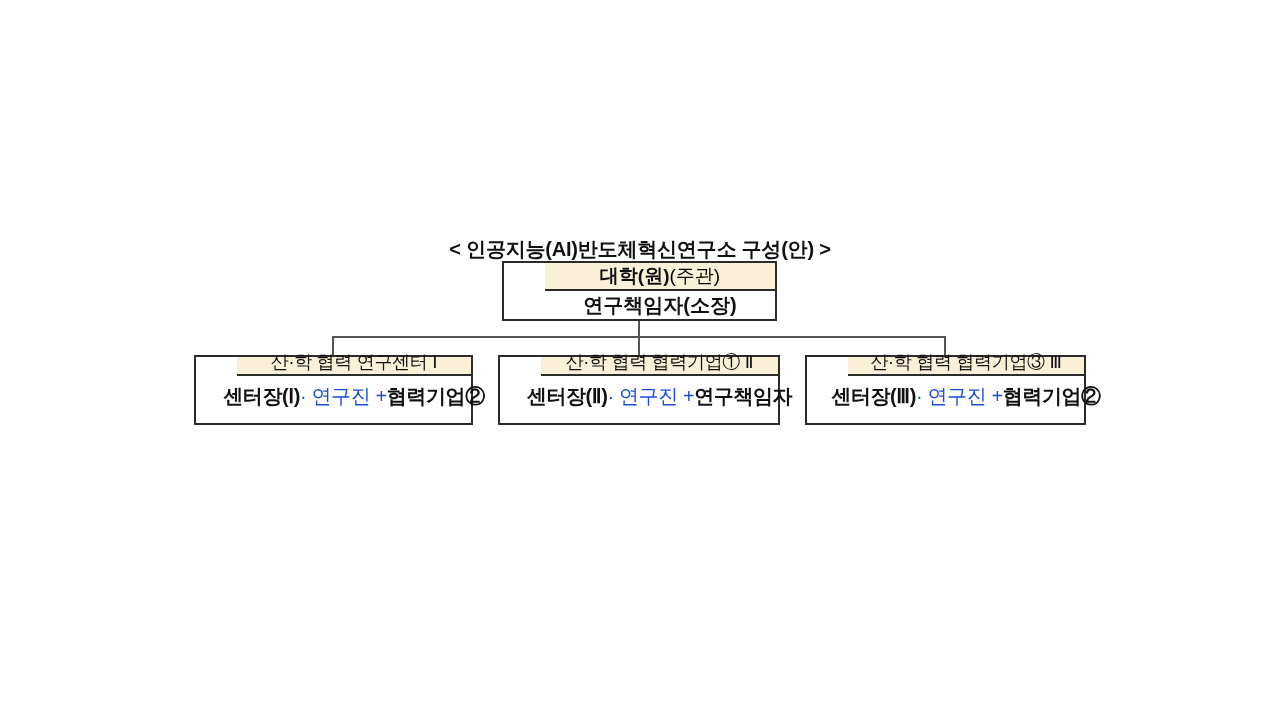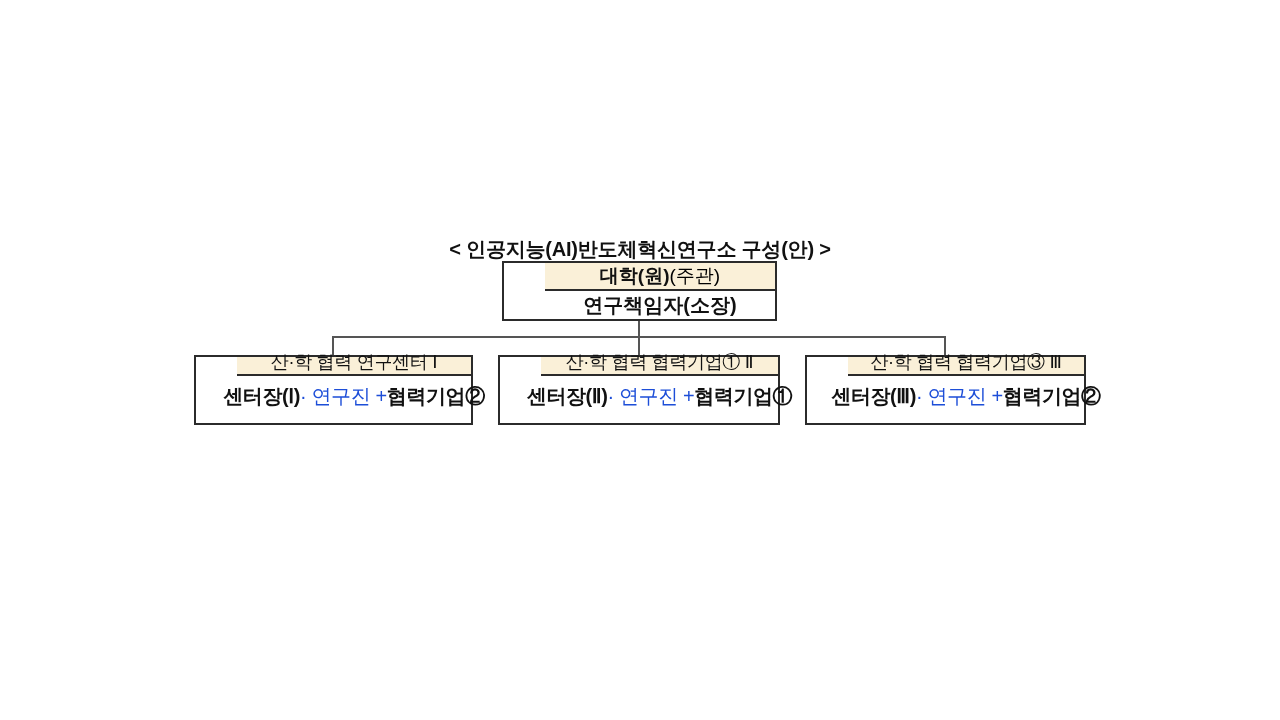--- a/index.html
+++ b/index.html
@@ -106,21 +106,21 @@
     </div>
   </div>
 
   <div class="box center-box" id="center-box-2">
     <div class="box-header">
       <span>산·학 협력 협력기업① Ⅱ</span>
     </div>
     <div class="box-body">
       <span class="seg-bold">센터장(Ⅱ)</span>
         <span class="seg-reg"> · 연구진 + </span>
-        <span class="seg-bold">협력기업①</span>
+        <span class="seg-bold">연구책임자</span>
     </div>
   </div>
 
   <div class="box center-box" id="center-box-3">
     <div class="box-header">
       <span>산·학 협력 협력기업③ Ⅲ</span>
     </div>
     <div class="box-body">
       <span class="seg-bold">센터장(Ⅲ)</span>
         <span class="seg-reg"> · 연구진 + </span>

